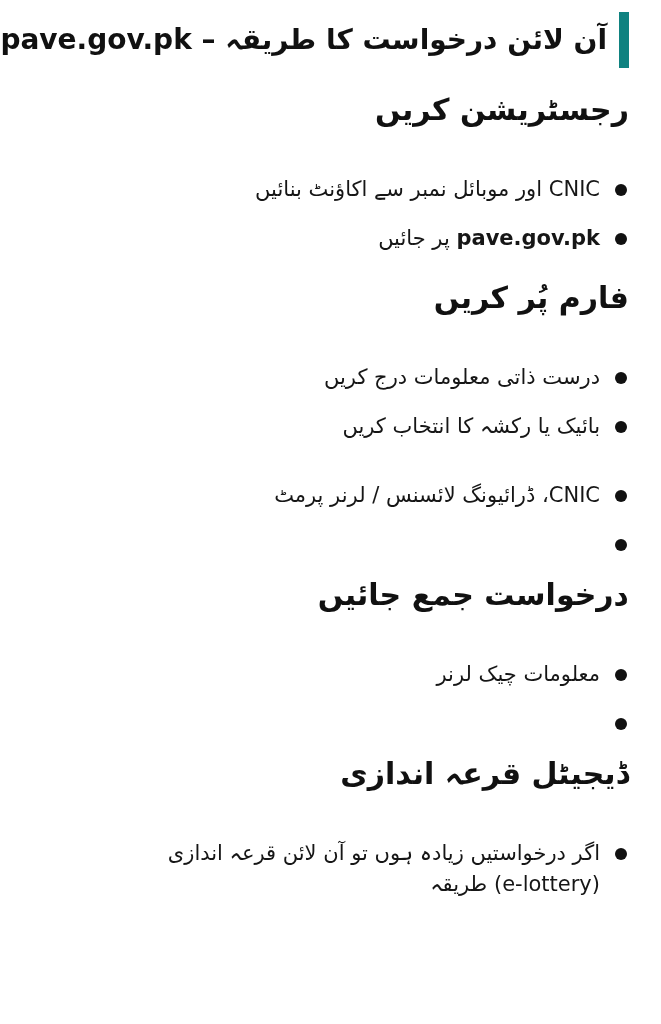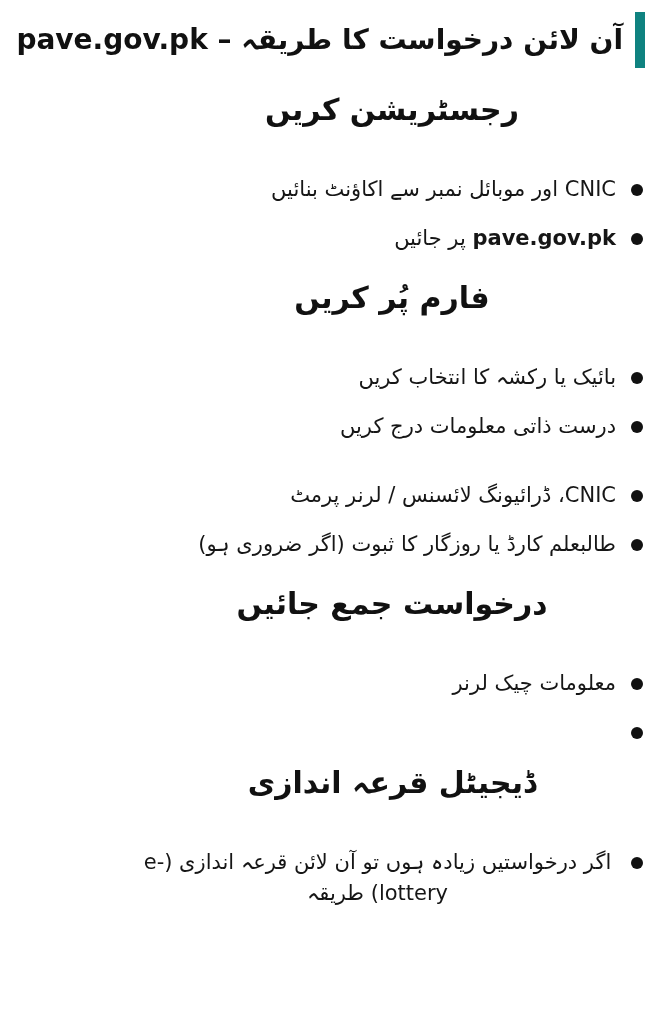--- a/index.html
+++ b/index.html
@@ -6,24 +6,23 @@
   html, body {
     width: 661px;
     height: 1024px;
     background: #ffffff;
     overflow: hidden;
     font-family: "DejaVu Sans", sans-serif;
     color: #1a1a1a;
     direction: rtl;
   }
   .doc {
-    padding: 12px 16px 0 16px;
+    padding: 12px 32px 0 16px;
     width: 538px;
     height: 1024px;
-    text-align: center;
   }
   
   .title-row {
     display: flex;
     align-items: stretch;
     gap: 12px;
   }
   .accent-bar {
     width: 10px;
     min-height: 56px;
@@ -94,38 +93,37 @@
         <span class="item-text"><span class="latin-bold">pave.gov.pk</span><span> پر جائیں</span></span>
       </li>
     </ul>
   </section>
 
   <section class="section">
     <h3 class="section-heading">فارم پُر کریں</h3>
     <ul class="bullet-list">
       <li class="bullet-item">
         <span class="bullet-dot" style="background: rgb(17, 17, 17);"></span>
-        <span class="item-text">بائیک یا رکشہ کا انتخاب کریں</span>
+        <span class="item-text">درست ذاتی معلومات درج کریں</span>
       </li>
       <li class="bullet-item">
         <span class="bullet-dot" style="background: rgb(17, 17, 17);"></span>
-        <span class="item-text">درست ذاتی معلومات درج کریں</span>
+        <span class="item-text">بائیک یا رکشہ کا انتخاب کریں</span>
       </li>
     </ul>
   </section>
 
   <section class="section">
     <ul class="bullet-list">
       <li class="bullet-item">
         <span class="bullet-dot" style="background: rgb(17, 17, 17);"></span>
         <span class="item-text">CNIC، ڈرائیونگ لائسنس / لرنر پرمٹ</span>
       </li>
       <li class="bullet-item">
         <span class="bullet-dot" style="background: rgb(17, 17, 17);"></span>
-        <span class="item-text">طالبعلم کارڈ یا روزگار کا ثبوت (اگر ضروری ہو)</span>
       </li>
     </ul>
   </section>
 
   <section class="section">
     <h3 class="section-heading">درخواست جمع جائیں</h3>
     <ul class="bullet-list">
       <li class="bullet-item">
         <span class="bullet-dot" style="background: rgb(17, 17, 17);"></span>
         <span class="item-text">معلومات چیک لرنر</span>

